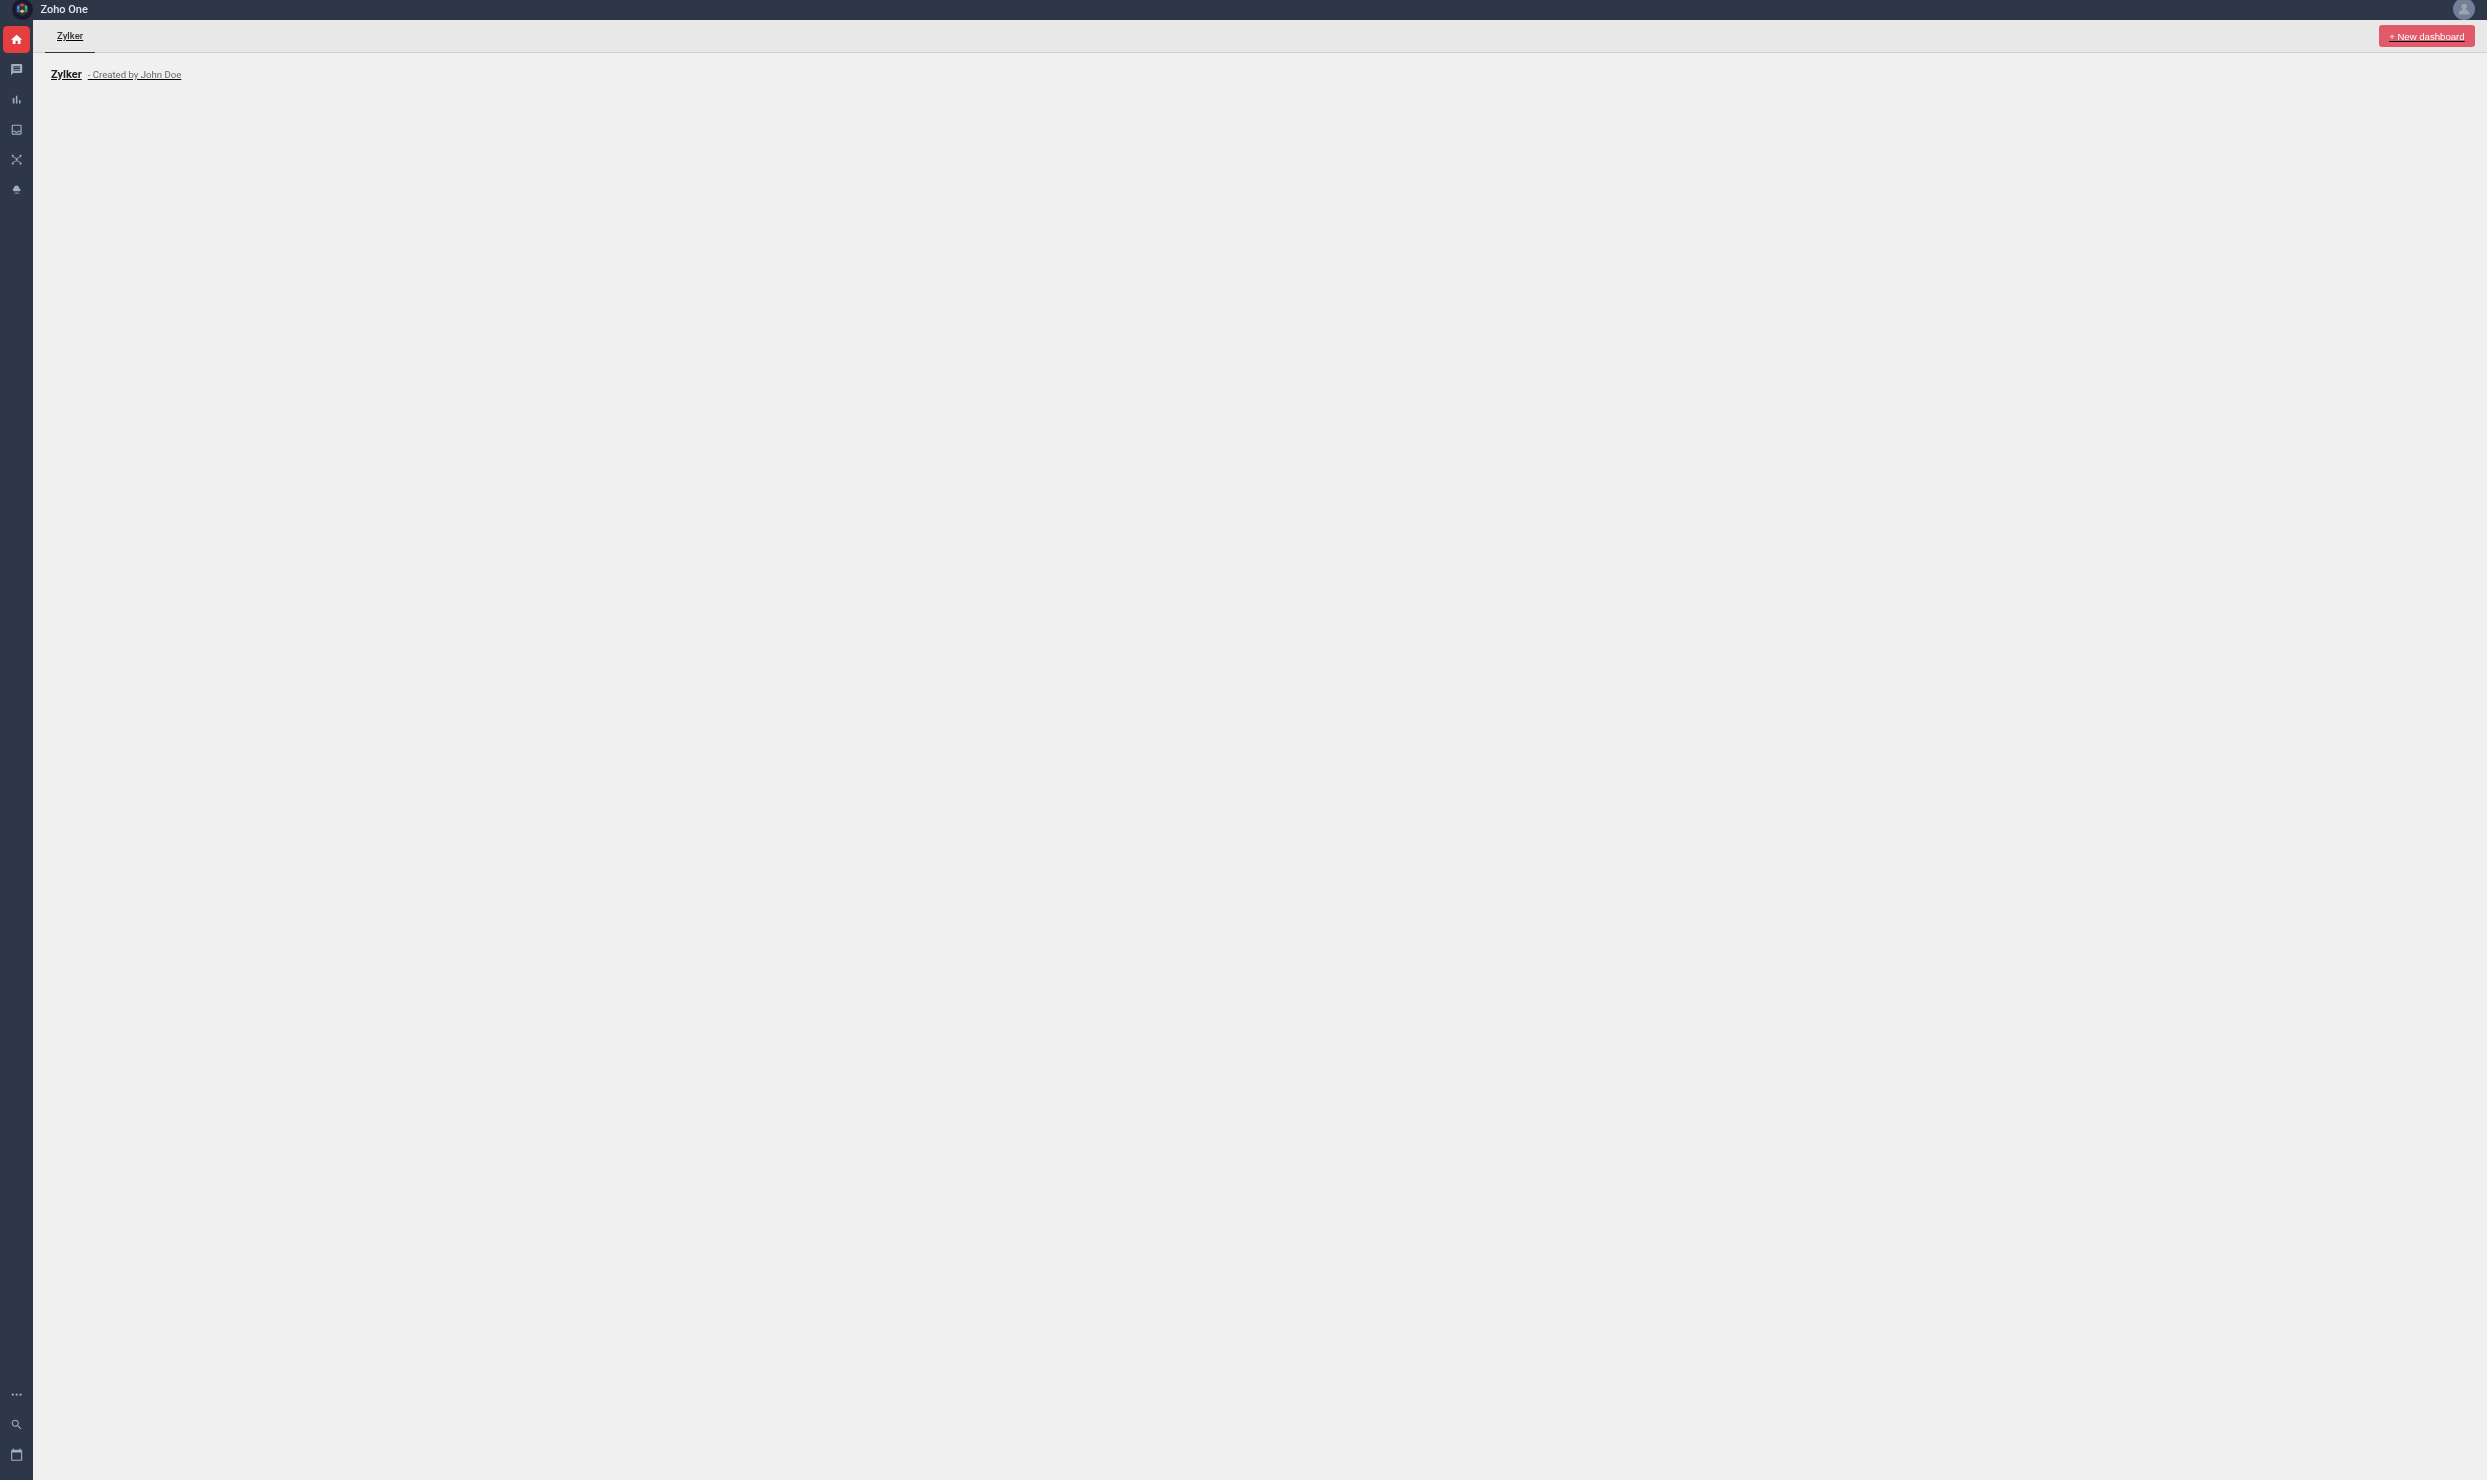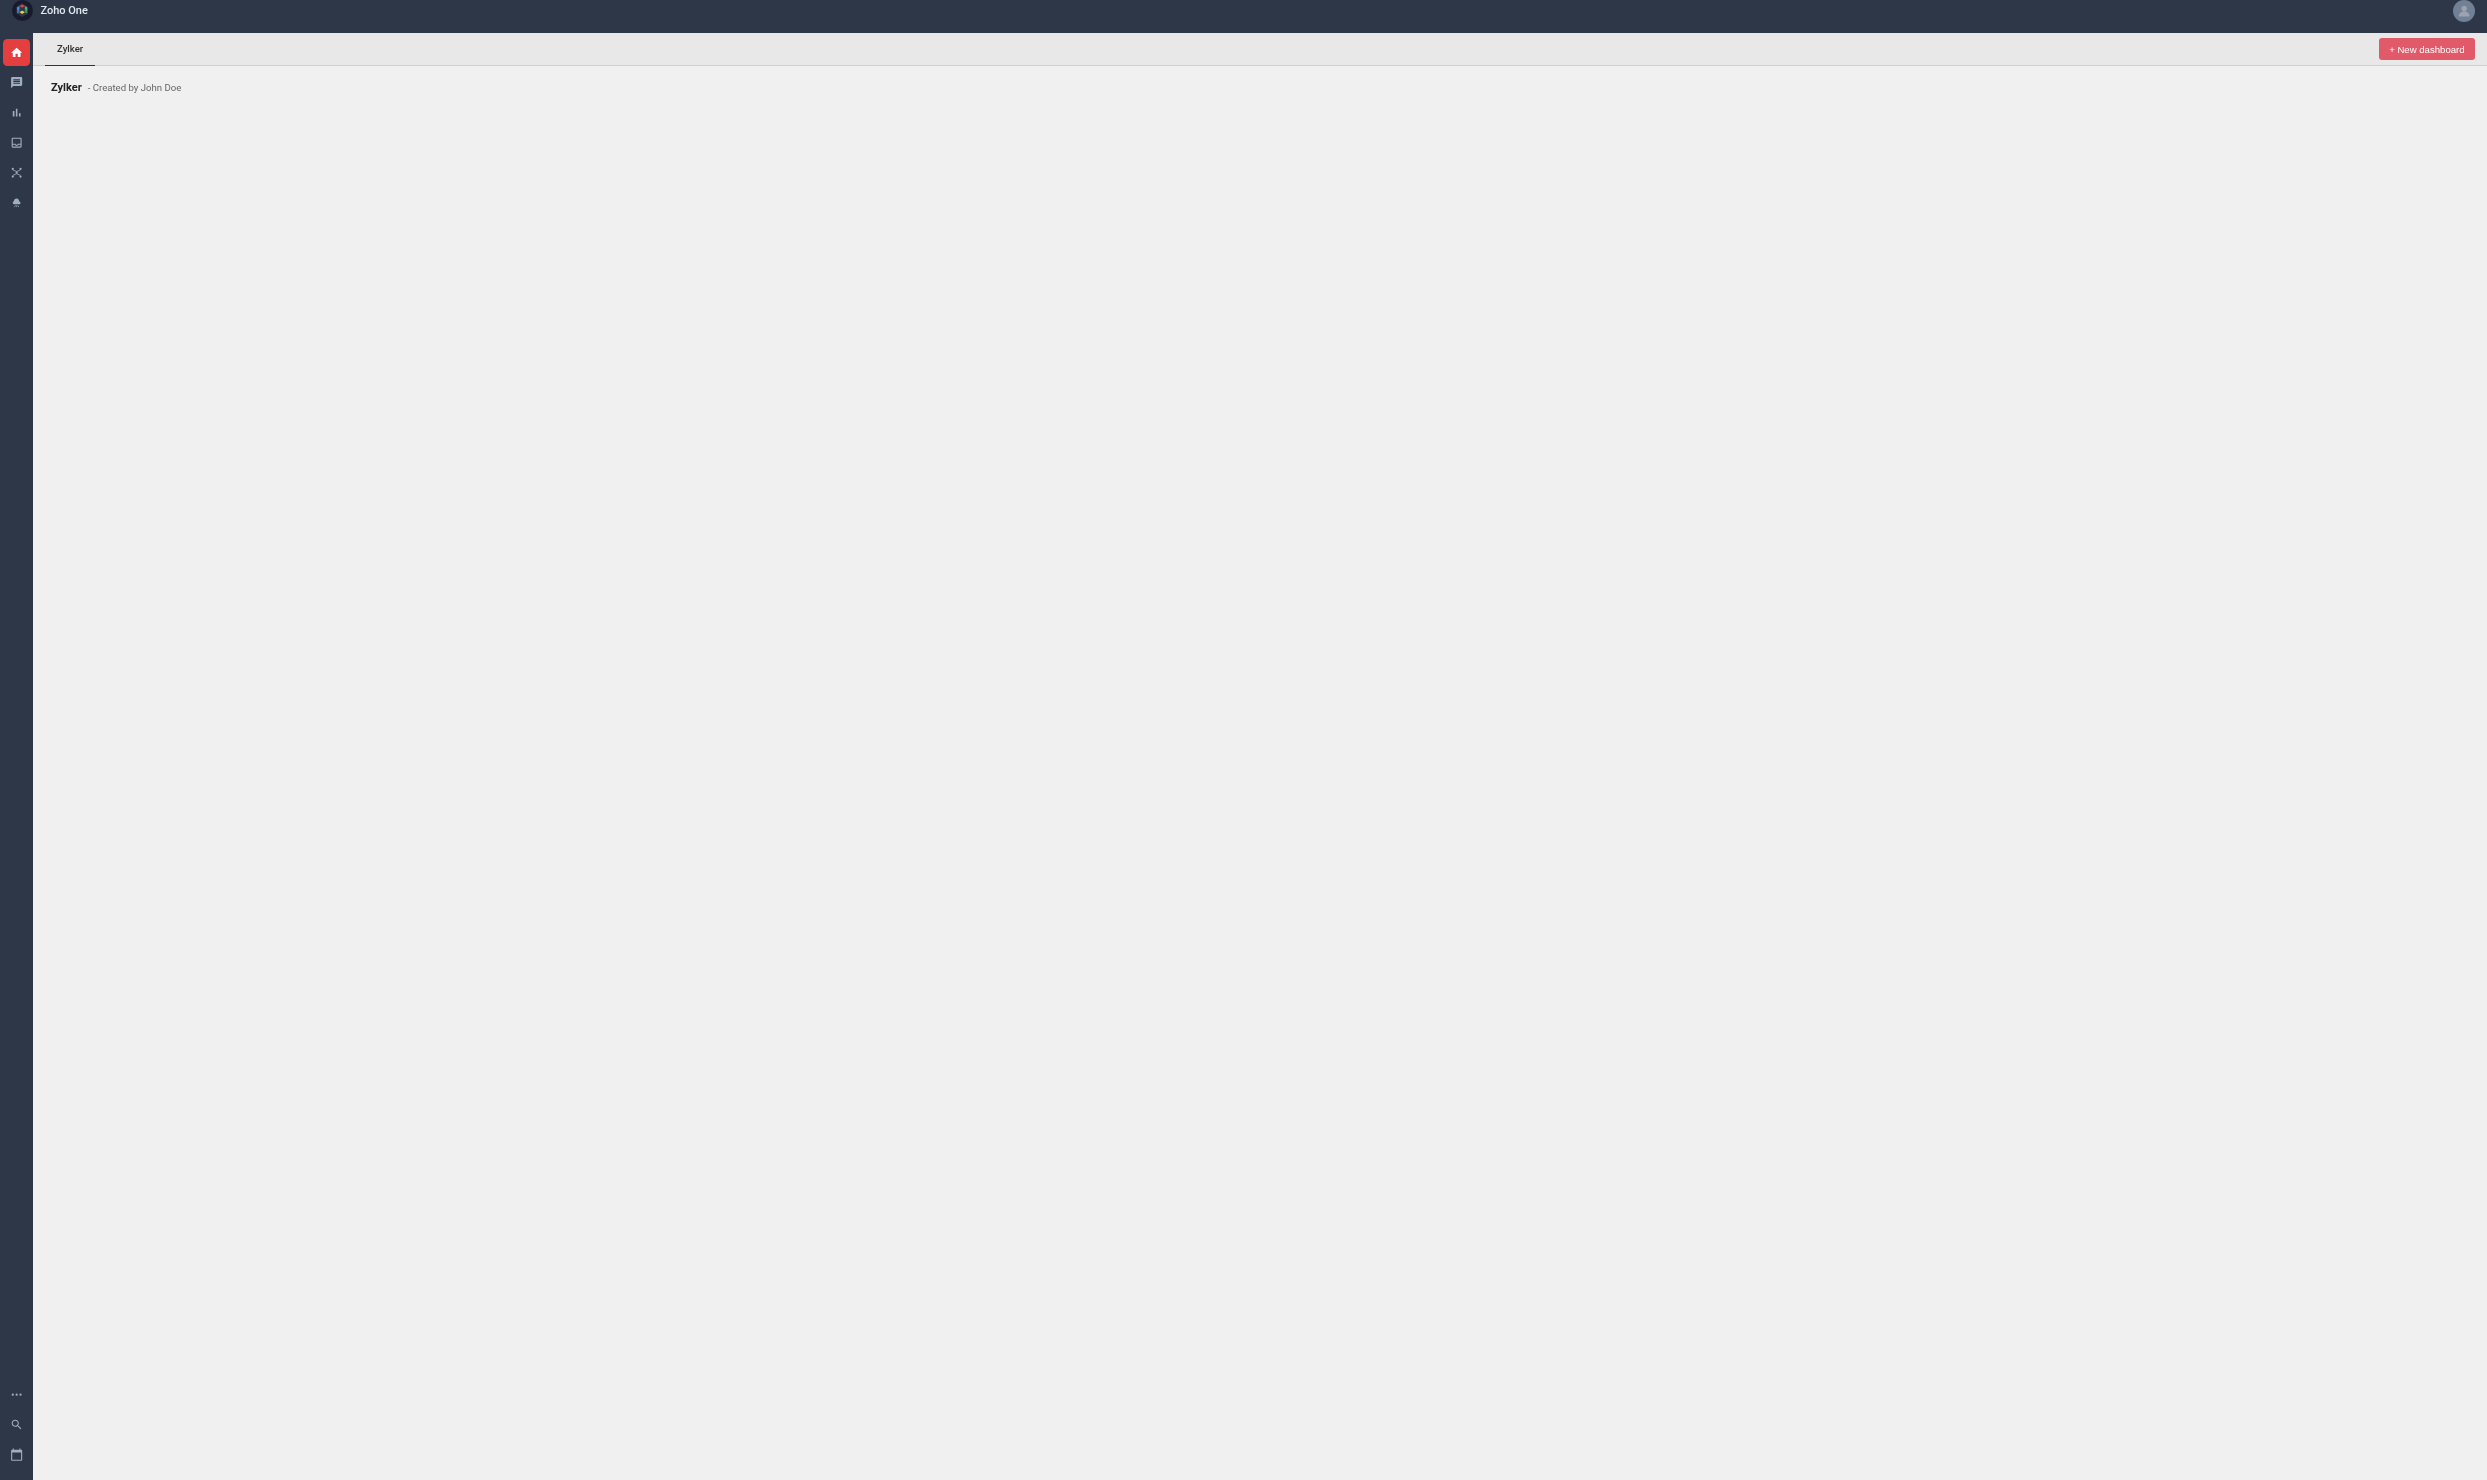--- a/index.html
+++ b/index.html
@@ -13,23 +13,23 @@
       background: #f0f0f0;
       display: flex;
       flex-direction: column;
       height: 100vh;
       overflow: hidden;
     }
 
     
     .top-nav {
       background: #2d3748;
-      height: 33px;
-      display: flex;
-      align-items: flex-start;
+      height: 20px;
+      display: flex;
+      align-items: flex-end;
       justify-content: space-between;
       padding: 0 12px;
       flex-shrink: 0;
       z-index: 100;
     }
 
     .top-nav-left {
       display: flex;
       align-items: center;
       gap: 7.4px;
@@ -72,20 +72,21 @@
     .user-avatar svg {
       width: 16.3px;
       height: 16.3px;
     }
 
     
     .main-layout {
       display: flex;
       flex: 1;
       overflow: hidden;
+      text-decoration: underline;
     }
 
     
     .sidebar {
       width: 33px;
       background: #2d3748;
       display: flex;
       flex-direction: column;
       align-items: center;
       padding: 6px 0;

